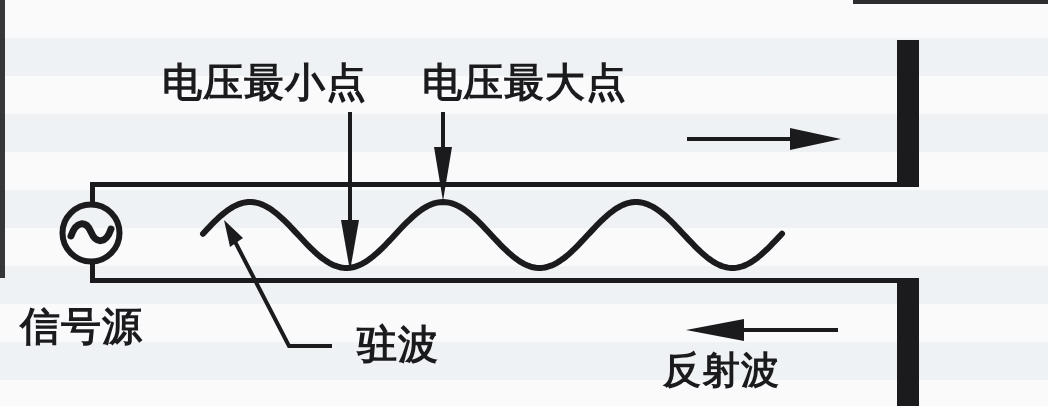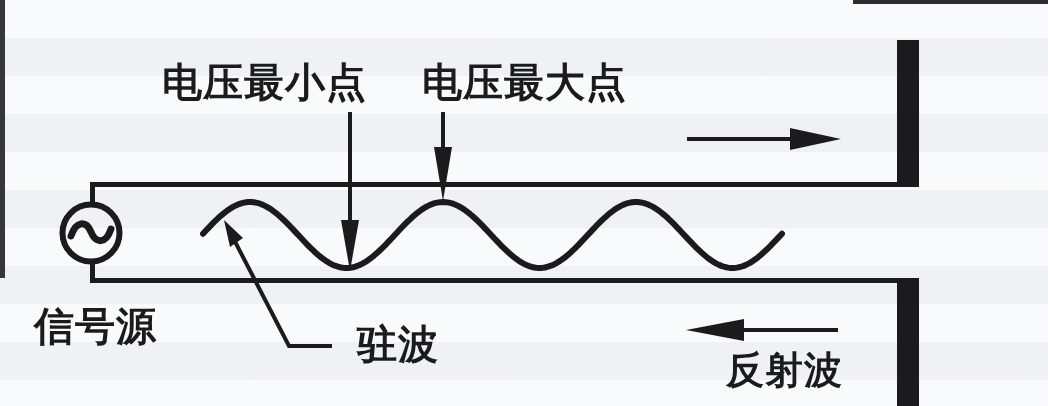--- a/index.html
+++ b/index.html
@@ -68,18 +68,18 @@
     <path d="M 229 230 L 289 346 L 332 346" stroke-width="4" class="ink-stroke"></path>
     <polygon points="224,220 243,238 230,247" class="ink-fill"></polygon>
   </svg>
 
   <div class="label" style="left:162px;top:63px;">电压最小点</div>
 
   <div class="label" style="left:422px;top:63px;">电压最大点</div>
 
 
 
-  <div class="label small" style="left:726px;top:351px;">反射波</div>
+  <div class="label small" style="left:663px;top:351px;">反射波</div>
 
-  <div class="label" style="left:34px;top:307px;">信号源</div>
+  <div class="label" style="left:20px;top:307px;">信号源</div>
 
   <div class="label" style="left:341px;top:325px;margin-left:16px;">驻波</div>
 </div>
 
 </body></html>

